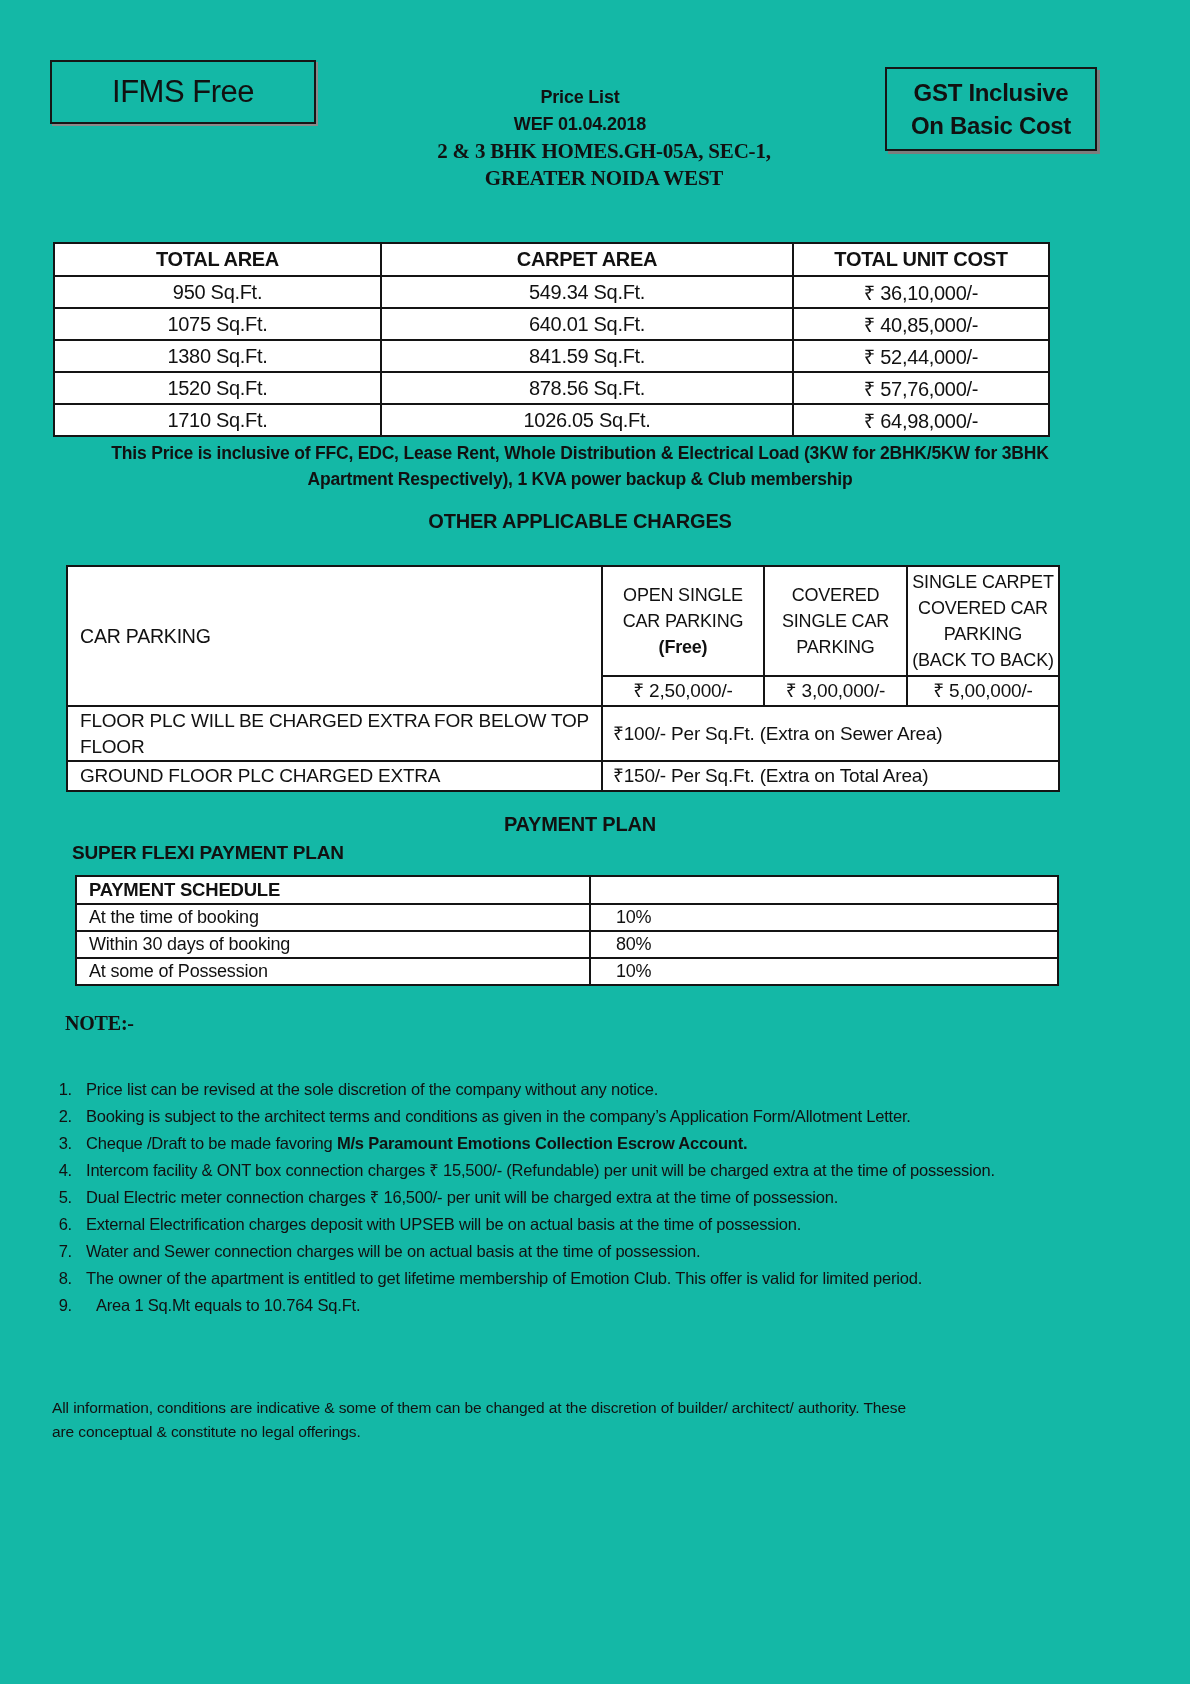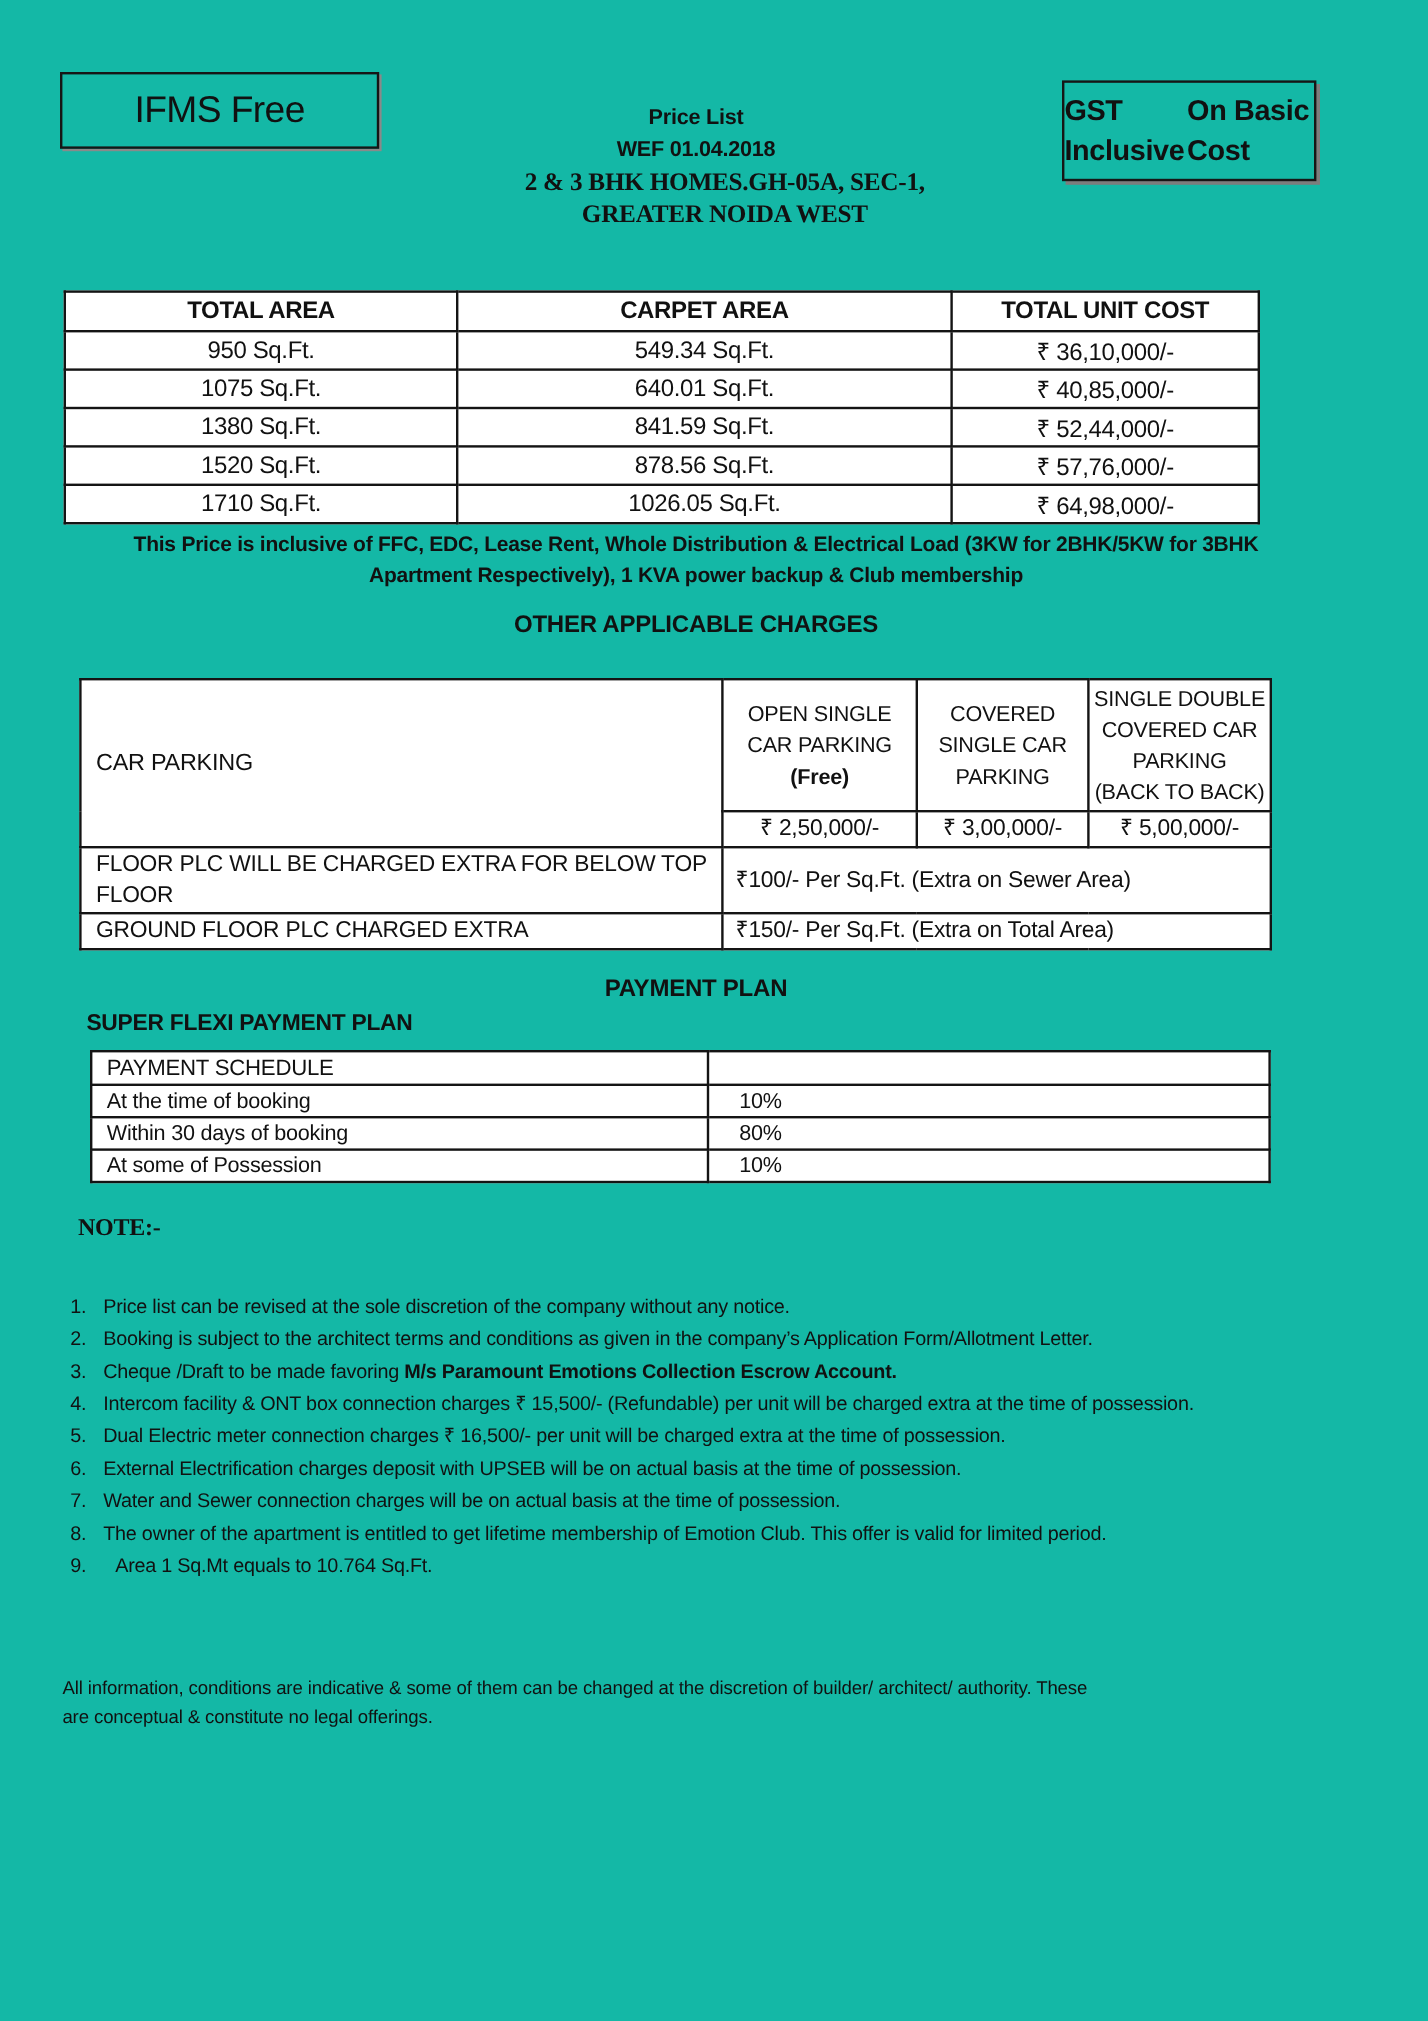--- a/index.html
+++ b/index.html
@@ -13,21 +13,21 @@
   
   .ifms-box {
     position:absolute; left:50px; top:60px; width:266px; height:64px;
     border:2px solid #161616; box-shadow:2px 2px 0 #8a8a8a;
     display:flex; align-items:center; justify-content:center;
     font-size:31px; letter-spacing:-0.5px; font-weight:400;
   }
   .gst-box {
     position:absolute; left:885px; top:67px; width:212px; height:84px;
     border:2px solid #161616; box-shadow:3px 3px 0 #7d7d7d;
-    display:flex; flex-direction:row; align-items:center; justify-content:center;
+    display:flex; flex-direction:column; align-items:center; justify-content:center;
     font-size:24px; font-weight:700; line-height:33px; letter-spacing:-0.3px;
   }
 
   .center-head {
     position:absolute; left:0; top:84px; width:1160px; text-align:center;
   }
   .center-head .t1 { font-size:18px; font-weight:700; line-height:27px; letter-spacing:-0.2px; }
   .center-head .t2 {
     font-family:"Liberation Serif", serif; font-size:21px; font-weight:700;
     line-height:27px; letter-spacing:-0.2px;margin-left:48px;
@@ -67,21 +67,21 @@
   .parking-table .free { font-weight:700;text-align:center; }
   .parking-table .val { text-align:left; padding-left:10px; font-size:19px; }
 
   
   .super-flexi {
     position:absolute; left:72px; top:842px;
     font-size:19px; font-weight:700; letter-spacing:-0.2px;
   }
   .payment-table { left:75px; top:875px; width:982px; font-size:18px; letter-spacing:-0.2px; }
   .payment-table td { text-align:left; padding-left:12px; }
-  .payment-table tr.hdr td { height:28px; font-weight:400; font-size:18.5px; }
+  .payment-table tr.hdr td { height:28px; font-weight:700; font-size:18.5px; }
   .payment-table tr td { height:27px; }
   .payment-table td.pct { padding-left:25px; }
 
   
   .note-title {
     position:absolute; left:65px; top:1012px;
     font-size:20px; font-weight:700; letter-spacing:-0.2px;font-family:Liberation Serif, serif;
   }
   .notes-list {
     position:absolute; left:44px; top:1076px; width:962px;
@@ -177,21 +177,21 @@
         <tr class="row-head">
       <td rowspan="2" class="cell-left parking-label">CAR PARKING</td>
       <td>
         <div class="hlines">OPEN SINGLE
 CAR PARKING</div>
         <div class="free">(Free)</div>
       </td>
       <td class="hlines">COVERED
 SINGLE CAR
 PARKING</td>
-      <td class="hlines">SINGLE DOUBLE
+      <td class="hlines">SINGLE CARPET
 COVERED CAR
 PARKING
 (BACK TO BACK)</td>
     </tr>
     <tr class="row-price">
       <td>₹ 2,50,000/-</td>
       <td>₹ 3,00,000/-</td>
       <td>₹ 5,00,000/-</td>
     </tr>
     <tr class="row-floor">

